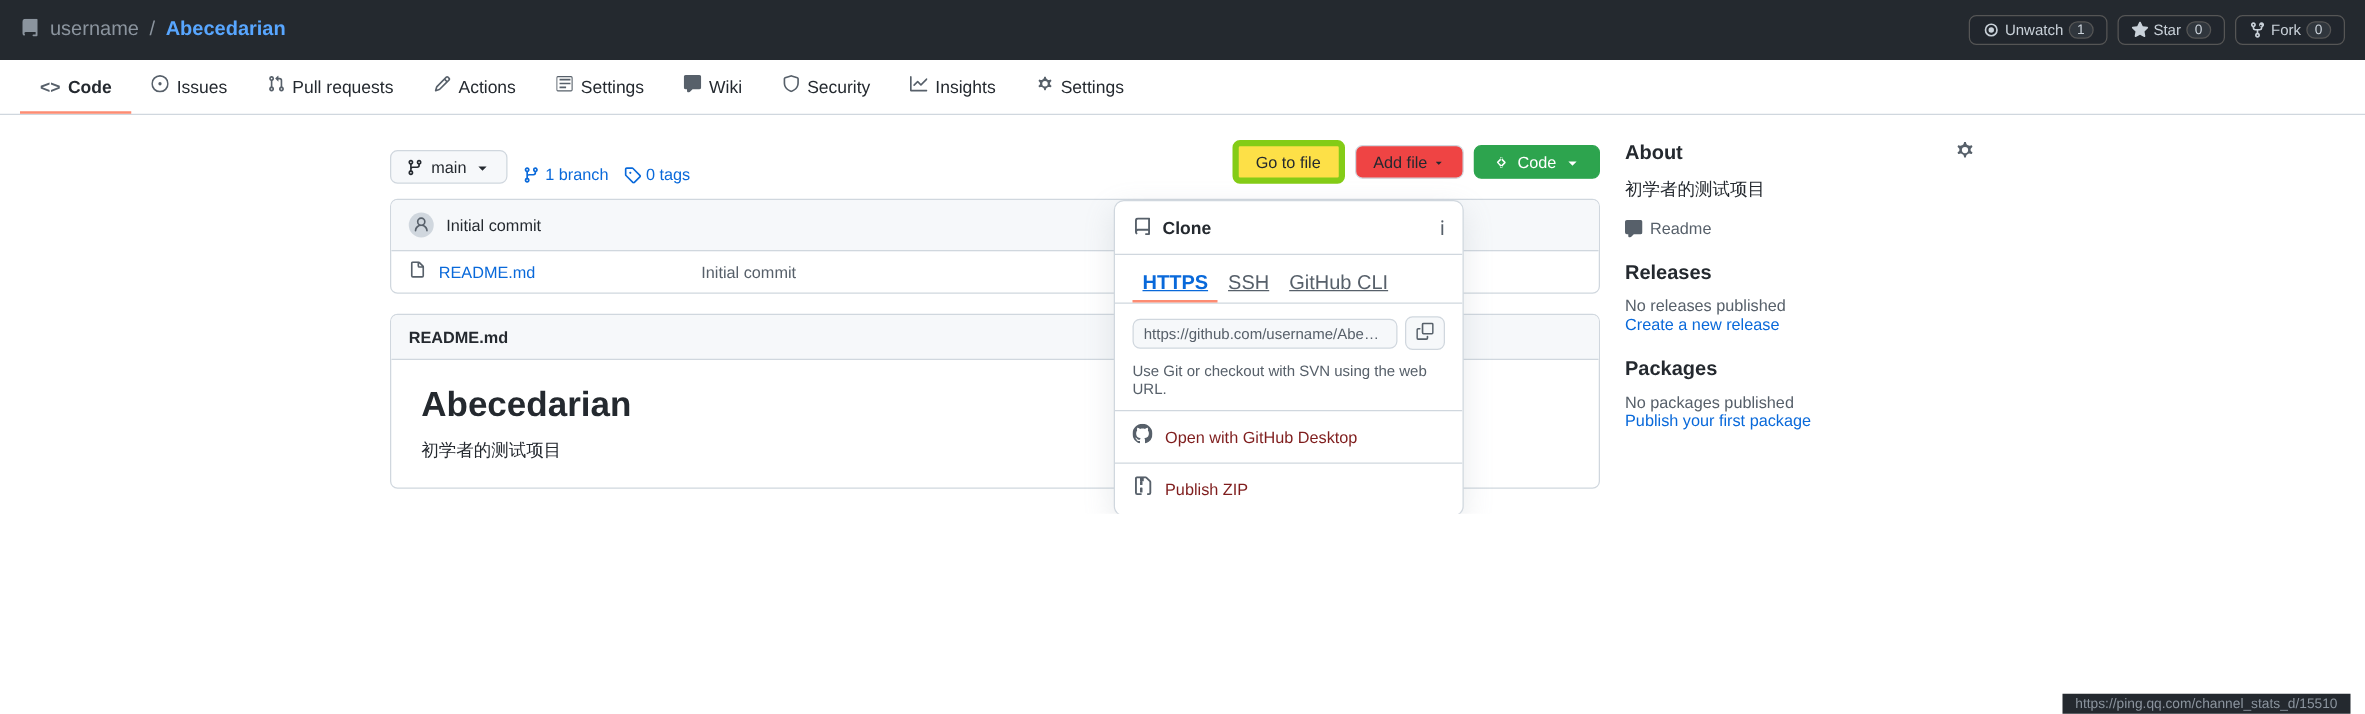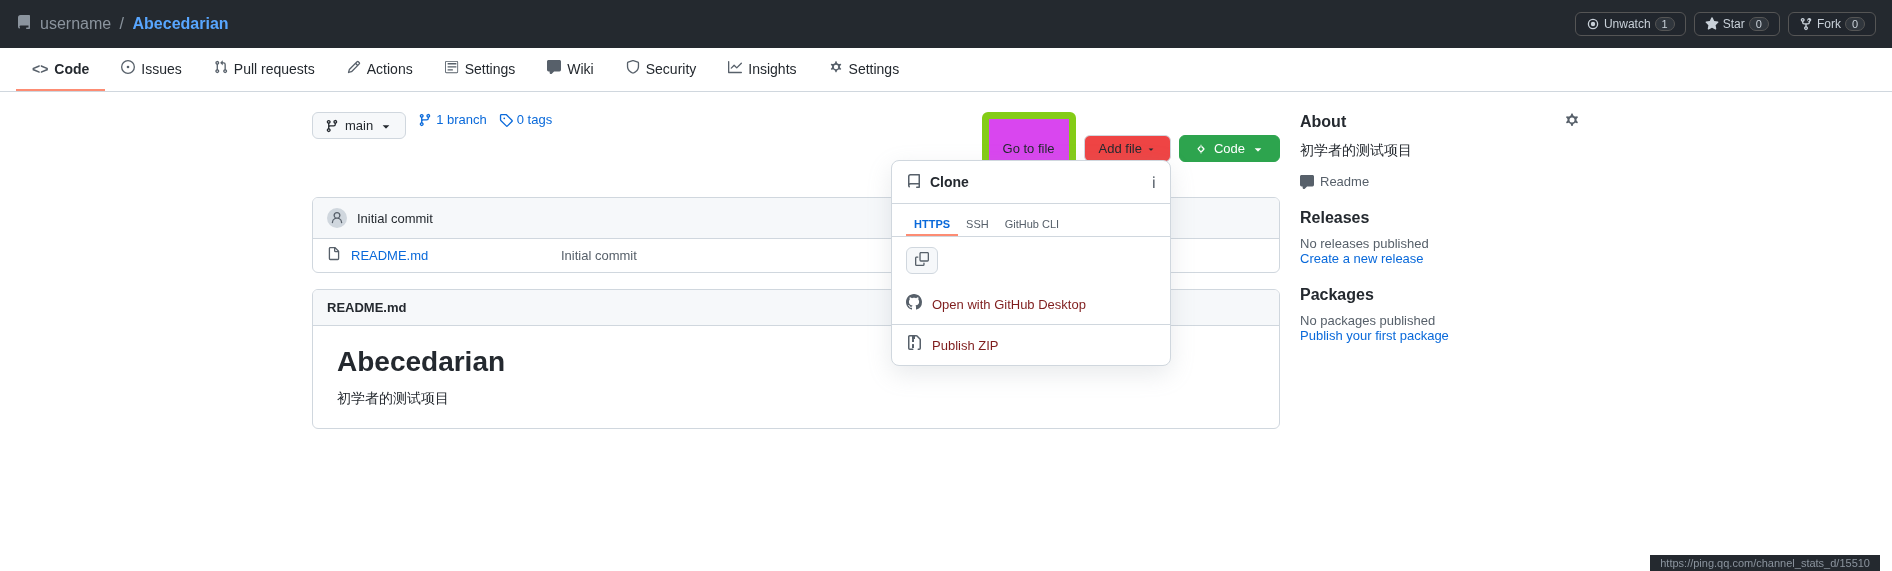--- a/index.html
+++ b/index.html
@@ -45,37 +45,37 @@
     .main-content {
       display: flex; padding: 20px 16px; gap: 20px;
       max-width: 1300px; margin: 0 auto; position: relative;
     }
 
     
     .repo-section { flex: 1; min-width: 0; }
 
     
     .branch-bar {
-      display: flex; align-items: flex-start; gap: 12px; margin-bottom: 12px;
+      display: flex; align-items: flex-end; gap: 12px; margin-bottom: 12px;
     }
     .branch-btn {
       display: flex; align-items: center; gap: 6px;
       border: 1px solid #d0d7de; border-radius: 6px;
       padding: 5px 12px; font-size: 13px; cursor: pointer;
       background: #f6f8fa; color: #24292f;
     }
     .branch-btn svg { width: 14px; height: 14px; }
     .branch-link { font-size: 13px; color: #0969da; cursor: pointer; display: flex; align-items: center; gap: 4px; }
     .branch-link svg { width: 14px; height: 14px; }
 
     .action-buttons { margin-left: auto; display: flex; align-items: center; gap: 8px; }
     .go-to-file-btn {
-      border: 7px solid #84cc16; border-radius: 6px;
-      padding: 22px 14px; font-size: 13px; cursor: pointer;
-      background: #d946ef; color: #24292f;
+      border: 5px solid #84cc16; border-radius: 6px;
+      padding: 5px 14px; font-size: 13px; cursor: pointer;
+      background: #fde047; color: #24292f;
     }
     .add-file-btn {
       border: 1px solid #d0d7de; border-radius: 6px;
       padding: 5px 14px; font-size: 13px; cursor: pointer;
       background: #ef4444; color: #24292f;
       display: flex; align-items: center; gap: 4px;
     }
     .code-btn {
       border: 1px solid #2da44e; border-radius: 6px;
       padding: 5px 14px; font-size: 13px; cursor: pointer;
@@ -146,22 +146,22 @@
     }
     .clone-header {
       display: flex; align-items: center; justify-content: space-between;
       padding: 10px 14px; border-bottom: 1px solid #d0d7de;
     }
     .clone-title { font-size: 14px; font-weight: 600; display: flex; align-items: center; gap: 8px; }
     .clone-tabs {
       display: flex; gap: 0; padding: 10px 14px 0; border-bottom: 1px solid #d0d7de;
     }
     .clone-tab {
-      padding: 4px 8px; font-size: 11px; cursor: pointer;
-      border-bottom: 2px solid transparent; color: #57606a;
+      padding: 4px 8px; font-size: 16px; cursor: pointer;
+      border-bottom: 2px solid transparent; color: #57606a; text-decoration: underline;
     }
     .clone-tab.active { color: #0969da; border-bottom-color: #fd8c73; font-weight: 600; }
     .clone-url-row {
       display: flex; align-items: center; gap: 6px; padding: 10px 14px;
     }
     .clone-url-input {
       flex: 1; border: 1px solid #d0d7de; border-radius: 6px;
       padding: 4px 8px; font-size: 12px; color: #57606a; background: #f6f8fa;
       overflow: hidden; text-overflow: ellipsis; white-space: nowrap;
     }
@@ -411,27 +411,29 @@
         <span>Clone</span>
       </div>
       <span style="color:#57606a; font-size:16px;">ℹ</span>
     </div>
     <div class="clone-tabs">
       <span class="clone-tab active">HTTPS</span>
       <span class="clone-tab">SSH</span>
       <span class="clone-tab">GitHub CLI</span>
     </div>
     <div class="clone-url-row">
+      <div class="clone-url-input">https://github.com/username/Abeceda</div>
       <button class="copy-btn">
         <svg width="14" height="14" viewBox="0 0 16 16" fill="#57606a">
             <path fill-rule="evenodd" d="M0 6.75C0 5.784.784 5 1.75 5h1.5a.75.75 0 010 1.5h-1.5a.25.25 0 00-.25.25v7.5c0 .138.112.25.25.25h7.5a.25.25 0 00.25-.25v-1.5a.75.75 0 011.5 0v1.5A1.75 1.75 0 019.25 16h-7.5A1.75 1.75 0 010 14.25v-7.5z"></path>
             <path fill-rule="evenodd" d="M5 1.75C5 .784 5.784 0 6.75 0h7.5C15.216 0 16 .784 16 1.75v7.5A1.75 1.75 0 0114.25 11h-7.5A1.75 1.75 0 015 9.25v-7.5zm1.75-.25a.25.25 0 00-.25.25v7.5c0 .138.112.25.25.25h7.5a.25.25 0 00.25-.25v-7.5a.25.25 0 00-.25-.25h-7.5z"></path>
           </svg>
       </button>
     </div>
+    <div class="clone-hint">Use Git or checkout with SVN using the web URL.</div>
     <div class="clone-action">
       <span class="clone-action-icon">
         <svg width="16" height="16" viewBox="0 0 16 16" fill="#57606a">
             <path d="M8 0C3.58 0 0 3.58 0 8c0 3.54 2.29 6.53 5.47 7.59.4.07.55-.17.55-.38 0-.19-.01-.82-.01-1.49-2.01.37-2.53-.49-2.69-.94-.09-.23-.48-.94-.82-1.13-.28-.15-.68-.52-.01-.53.63-.01 1.08.58 1.23.82.72 1.21 1.87.87 2.33.66.07-.52.28-.87.51-1.07-1.78-.2-3.64-.89-3.64-3.95 0-.87.31-1.59.82-2.15-.08-.2-.36-1.02.08-2.12 0 0 .67-.21 2.2.82.64-.18 1.32-.27 2-.27.68 0 1.36.09 2 .27 1.53-1.04 2.2-.82 2.2-.82.44 1.1.16 1.92.08 2.12.51.56.82 1.27.82 2.15 0 3.07-1.87 3.75-3.65 3.95.29.25.54.73.54 1.48 0 1.07-.01 1.93-.01 2.2 0 .21.15.46.55.38A8.013 8.013 0 0016 8c0-4.42-3.58-8-8-8z"></path>
           </svg>
       </span>
       <span>Open with GitHub Desktop</span>
     </div>
     <div class="clone-action">
       <span class="clone-action-icon">

